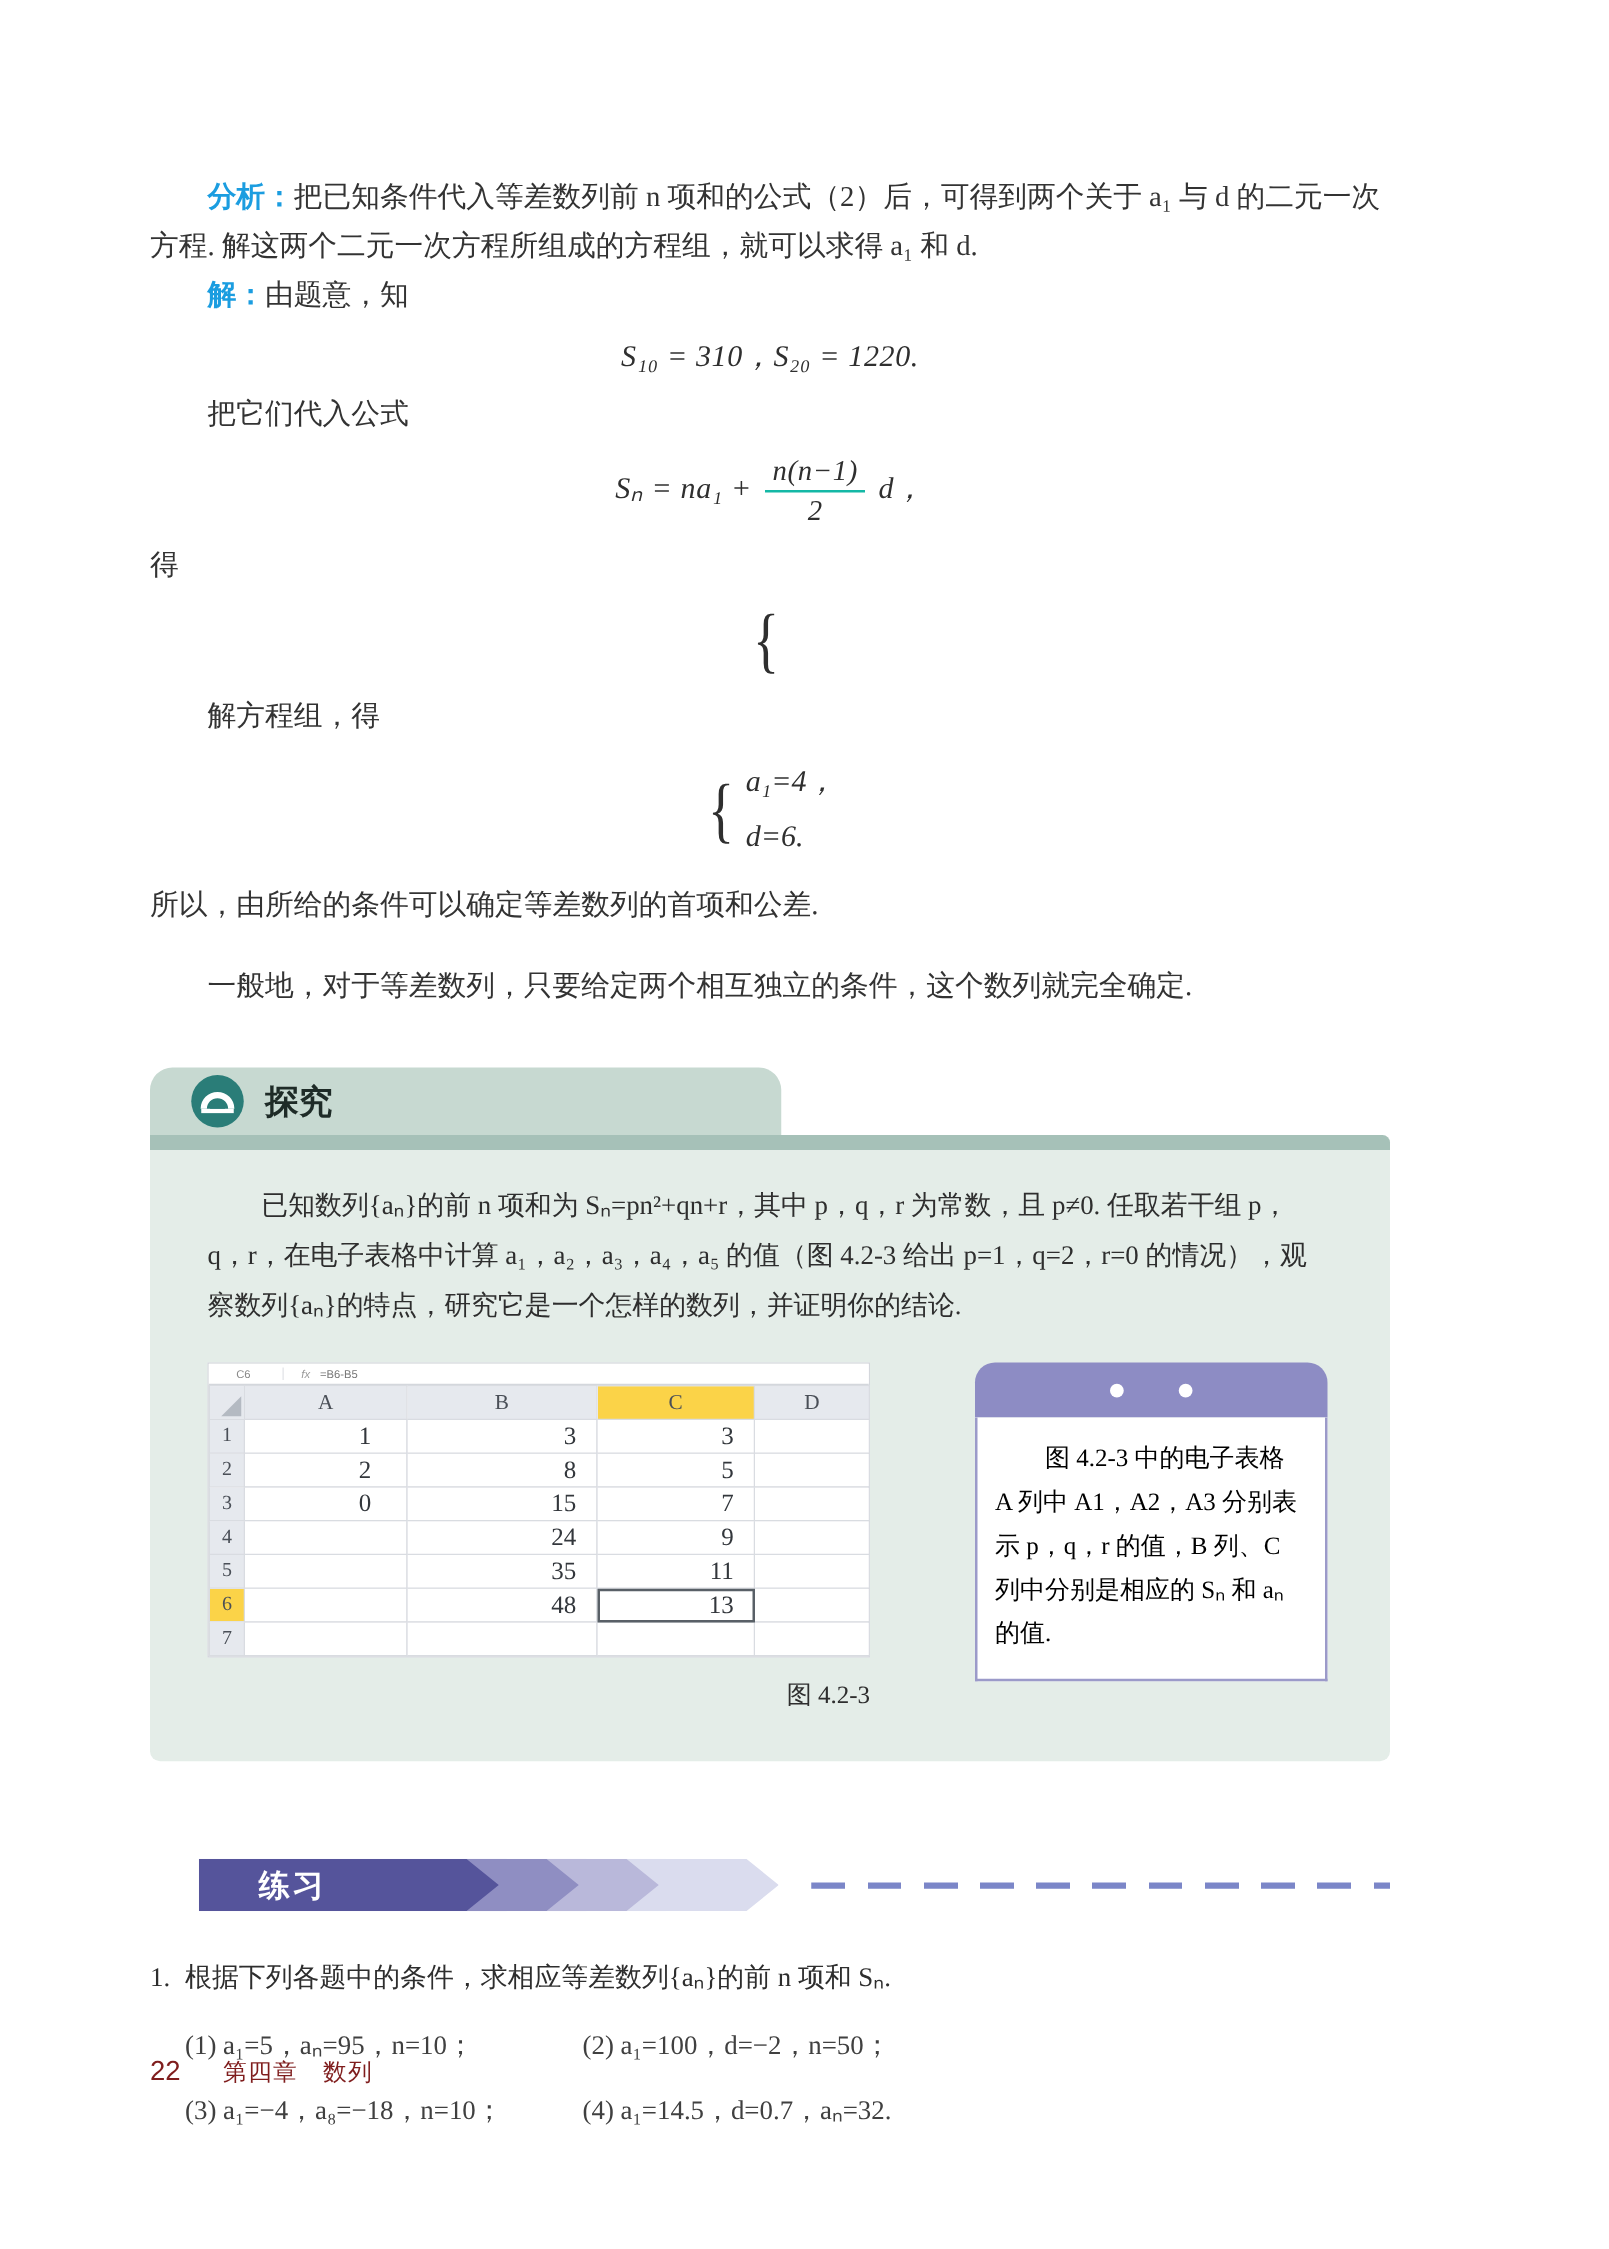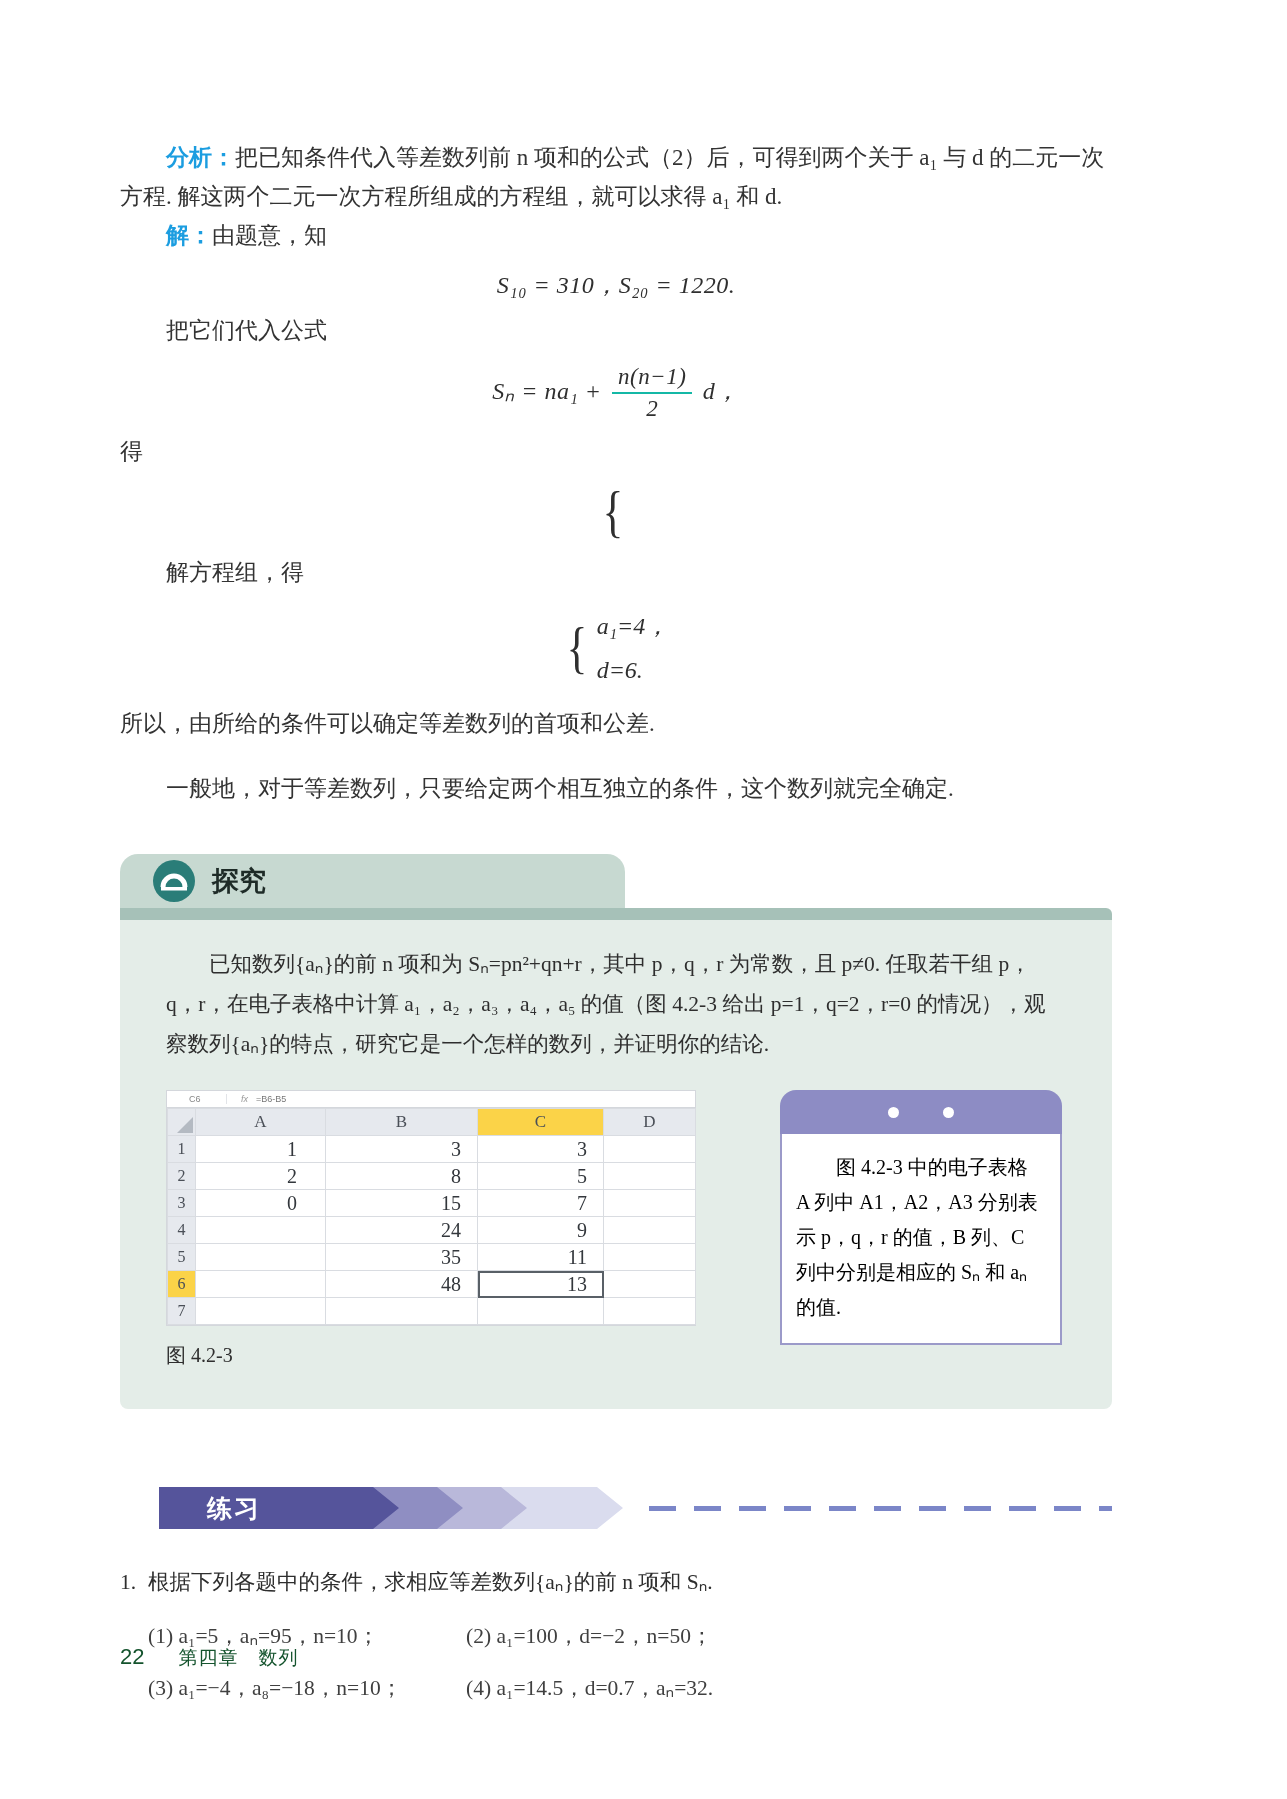--- a/index.html
+++ b/index.html
@@ -64,21 +64,21 @@
   td.corner .tri { position:absolute; right:2px; bottom:2px; width:0; height:0;
     border-left:16px solid transparent; border-bottom:16px solid #b4bac2; }
   td.colhdr { background:#e6e9ee; text-align:center; font-size:17px; color:#4a4f57; height:26px; }
   td.colhdr.hl { background:#fbd348; }
   td.rowhdr { background:#e6e9ee; text-align:center; font-size:16px; color:#4a4f57; }
   td.rowhdr.hl { background:#fbd348; }
   td.cell { background:#ffffff; text-align:right; font-size:20px; color:#33373c; padding-right:16px; }
   td.cell.pad-a { padding-right:28px; }
   td.cell.selected { outline:2.5px solid #596067; outline-offset:-2px; }
 
-  .fig-caption { text-align:left; font-size:20px; color:#2e2e2e; margin-top:16px; width:530px; }
+  .fig-caption { text-align:right; font-size:20px; color:#2e2e2e; margin-top:16px; width:530px; }
 
   
   .side-note { margin-left:auto; width:282px; }
   .note-header {
     height:44px; background:#8d8cc4; border-radius:16px 16px 0 0;
     display:flex; align-items:center; justify-content:center; gap:44px;
   }
   .note-header .dot { width:11px; height:11px; border-radius:50%; background:#ffffff; }
   .note-body {
     background:#ffffff; border:2px solid #9b9ac9; border-top:none;
@@ -103,21 +103,21 @@
   .pb-dash { flex:1; height:5px; margin-left:26px;
     background:repeating-linear-gradient(90deg,#7b86c8 0 27px, transparent 27px 45px); }
 
   .exercise { margin-top:34px; }
   .ex-line { display:flex; font-size:21.5px; line-height:38px; color:#2e2e2e; }
   .ex-num { width:28px; flex:none; }
   .ex-items { display:grid; grid-template-columns:318px auto; row-gap:14px; margin:16px 0 0 28px;
     font-size:21.5px; line-height:38px; color:#404040; }
 
   .footer { position:absolute; left:120px; bottom:128px; display:flex; align-items:baseline; gap:34px;
-    font-family:"Liberation Sans", sans-serif; color:#14532d; }
+    font-family:"Liberation Sans", sans-serif; color:#7f1d1d; }
   .footer .pg { font-size:22px; }
   .footer .chap { font-size:19px; letter-spacing:1px; }
 </style>
 </head>
 <body>
 
 <div class="page">
   <div class="content">
 
     <p class="body-line indent"><span class="label-blue">分析：</span><span>把已知条件代入等差数列前 n 项和的公式（2）后，可得到两个关于 a₁ 与 d 的二元一次方程. 解这两个二元一次方程所组成的方程组，就可以求得 a₁ 和 d.</span></p>

